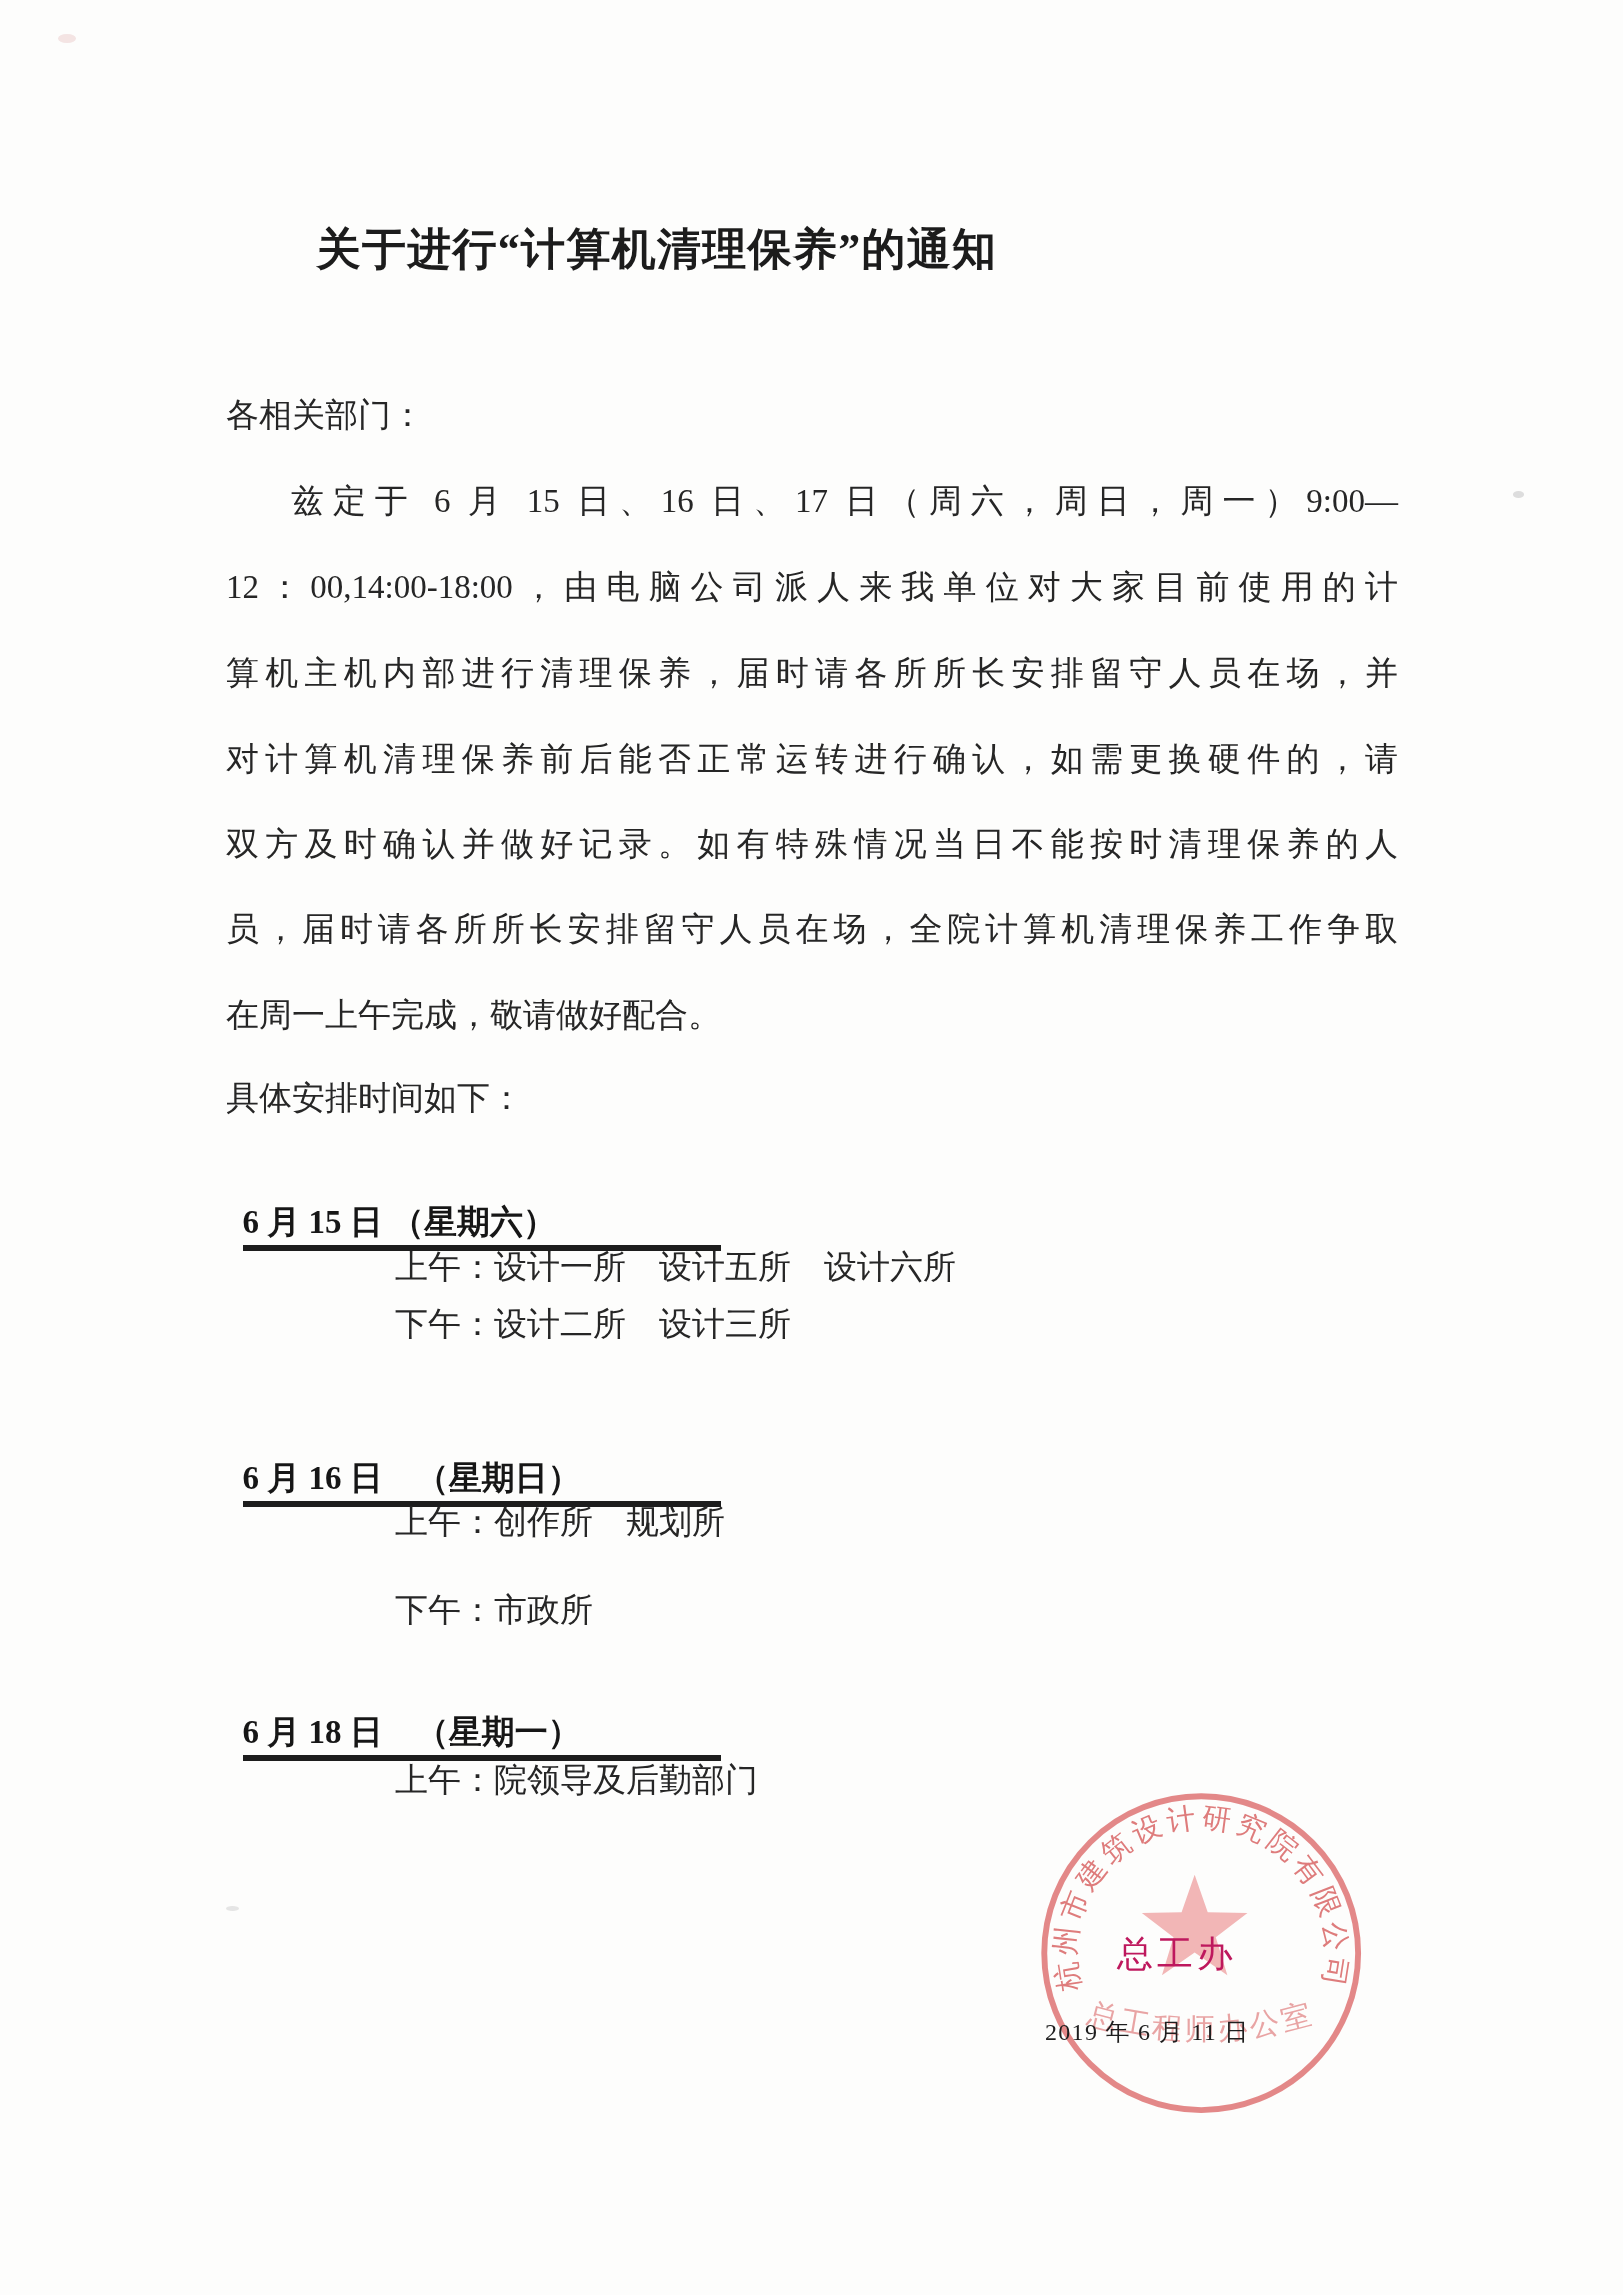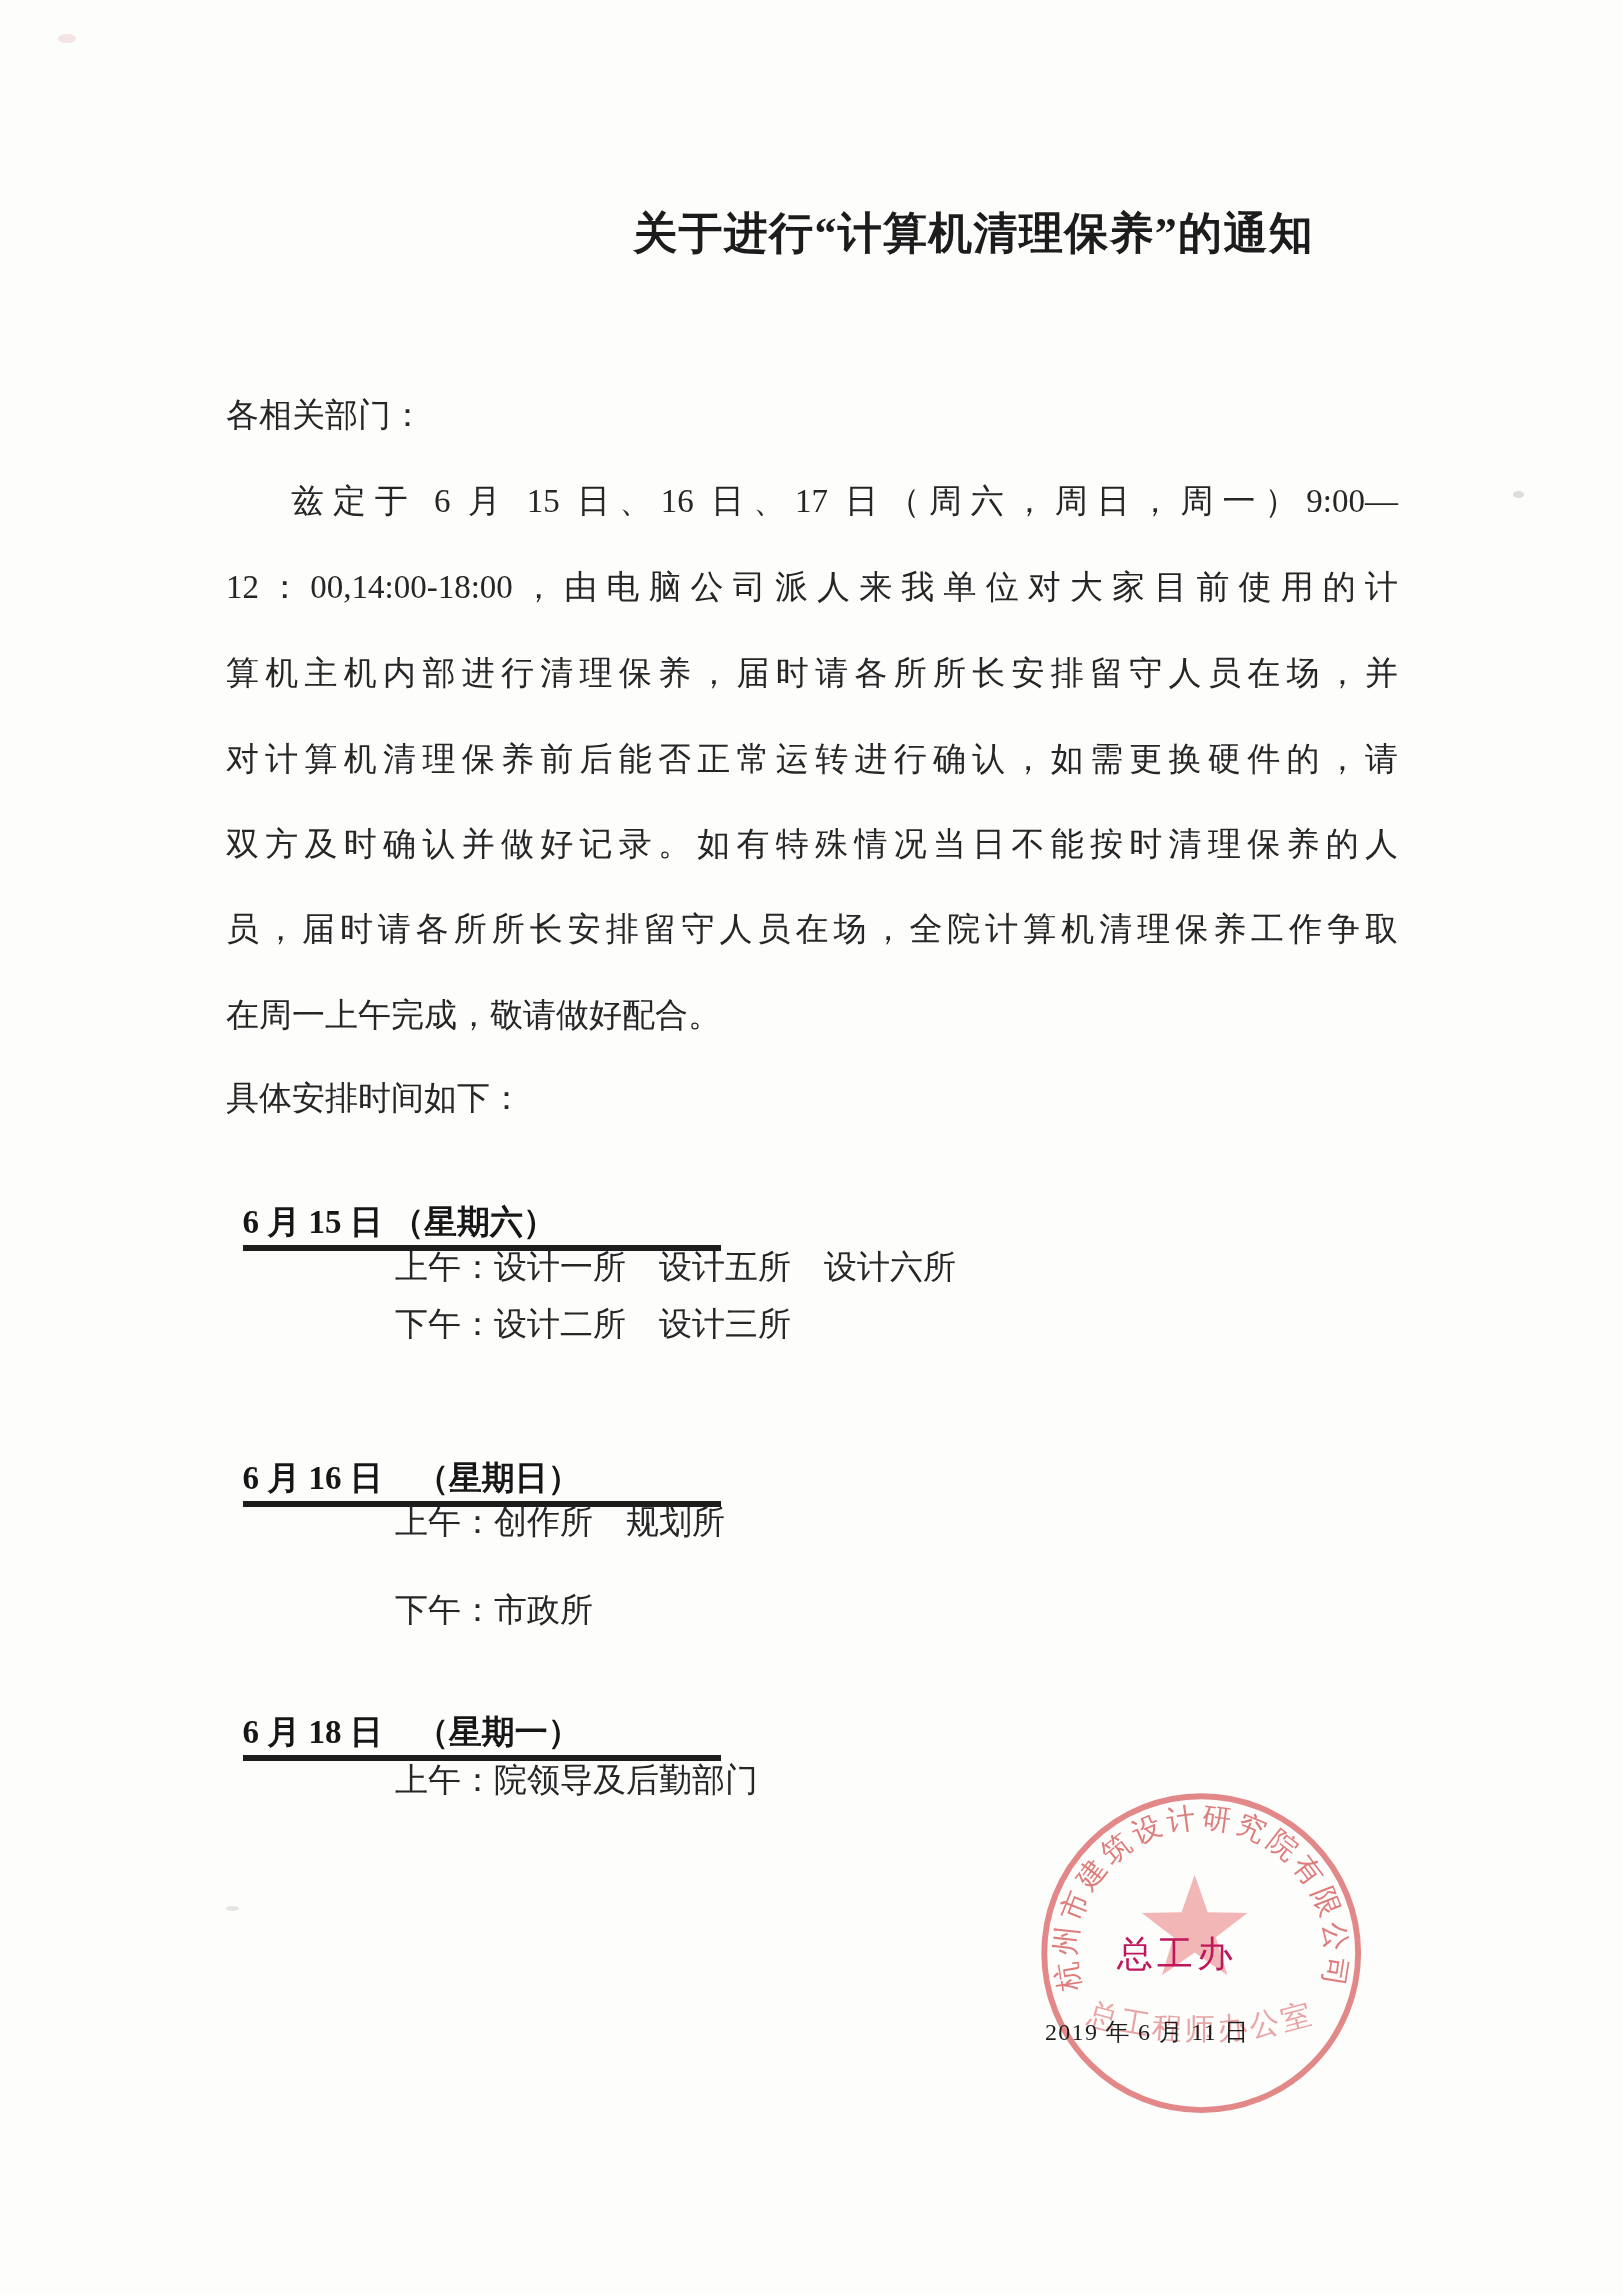--- a/index.html
+++ b/index.html
@@ -6,22 +6,22 @@
   body {
     width:1623px; height:2295px;
     background:#fdfdfc;
     position:relative;
     font-family:"Liberation Serif","DejaVu Serif",serif;
     color:#262626;
     overflow:hidden;
   }
   .abs { position:absolute; }
   .title {
-    left:0; top:204px; width:1314px;
-    text-align:right;
+    left:0; top:220px; width:1314px;
+    text-align:center;
     font-size:44px; font-weight:700;
     letter-spacing:1.3px; color:#1c1c1c;
     line-height:59px;
   }
   .line {
     position:absolute;
     left:226px; width:1172px;
     font-size:33px; line-height:39px;
     white-space:pre-wrap;
   }

